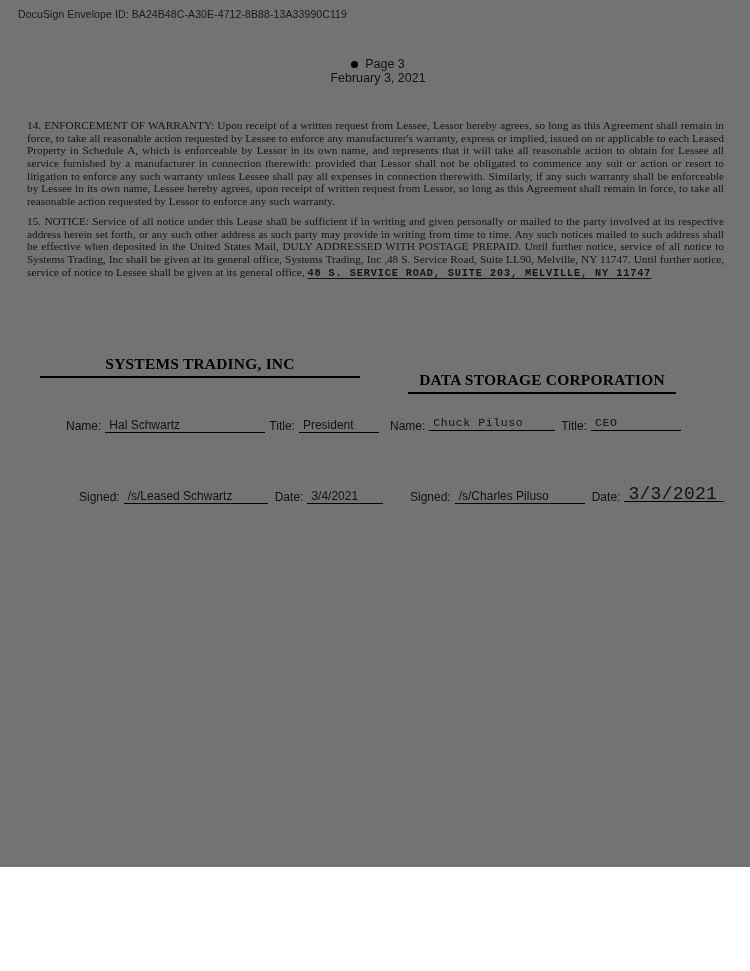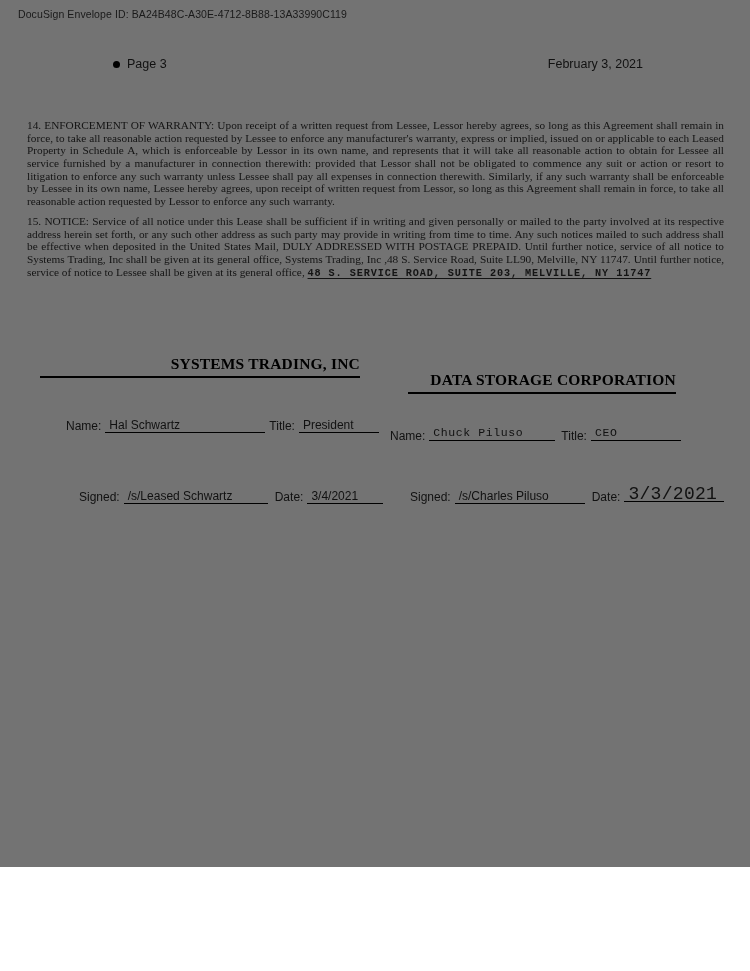--- a/index.html
+++ b/index.html
@@ -34,20 +34,21 @@
 
   
   .doc-header {
     position: absolute;
     left: 113px;
     top: 57px;
     width: 530px;
     display: flex;
     align-items: center;
     justify-content: space-between;
+    flex-direction: column;
   }
   .page-marker {
     display: flex;
     align-items: center;
     font-family: "Liberation Sans", sans-serif;
     font-size: 12.5px;
     color: #111;
   }
   .bullet-dot {
     display: inline-block;
@@ -94,21 +95,21 @@
     top: 355px;
   }
   .sig-left  { left: 40px;  width: 320px; }
   .sig-right { left: 408px; width: 268px; margin-top: 16px; }
 
   .company-name {
     font-family: "Liberation Serif", serif;
     font-weight: bold;
     font-size: 15.5px;
     letter-spacing: 0.2px;
-    text-align: right;
+    text-align: center;
     padding-bottom: 3px;
     border-bottom: 2.2px solid #000;
     white-space: nowrap;
   }
 
   .field-row {
     position: absolute;
     display: flex;
     align-items: flex-end;
     font-family: "Liberation Sans", sans-serif;
@@ -140,21 +141,21 @@
   }
 
   
   #row-name-left  { left: 66px;  top: 418px; }
   #row-name-left .line-name  { width: 152px; }
   #row-name-left .line-title { width: 72px; }
 
   
   #row-name-right { left: 390px; top: 418px; }
   #row-name-right .line-name  { width: 118px; }
-  #row-name-right .line-title { width: 82px; margin-top: 10px; }
+  #row-name-right .line-title { width: 82px; }
 
   
   #row-sign-left  { left: 79px;  top: 489px; }
   #row-sign-left .line-signed { width: 136px; }
   #row-sign-left .line-date   { width: 68px; }
 
   
   #row-sign-right { left: 410px; top: 489px; }
   #row-sign-right .line-signed { width: 122px; }
   #row-sign-right .line-date   { width: 92px; }

